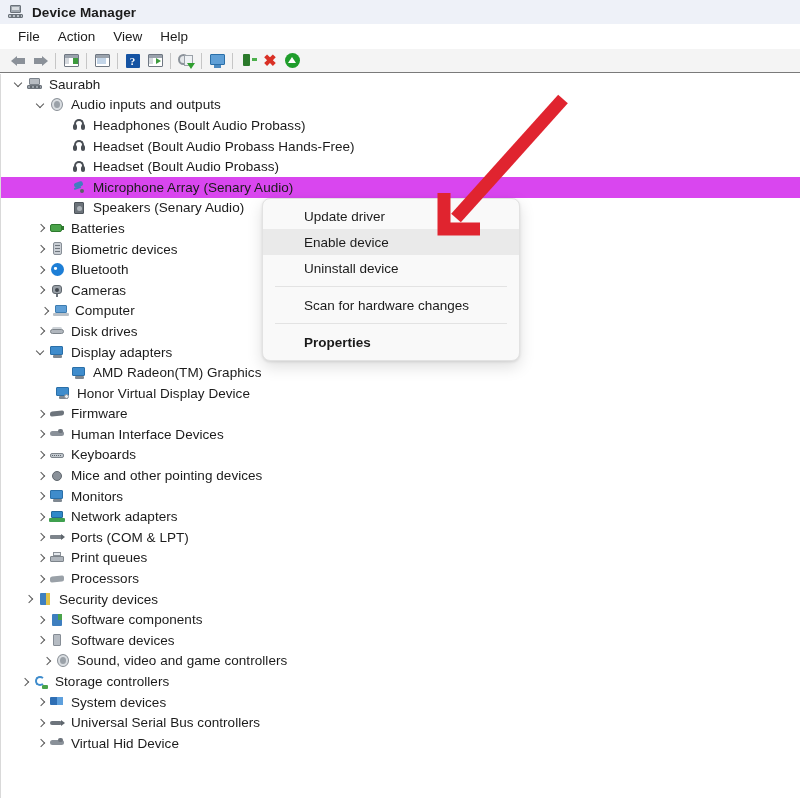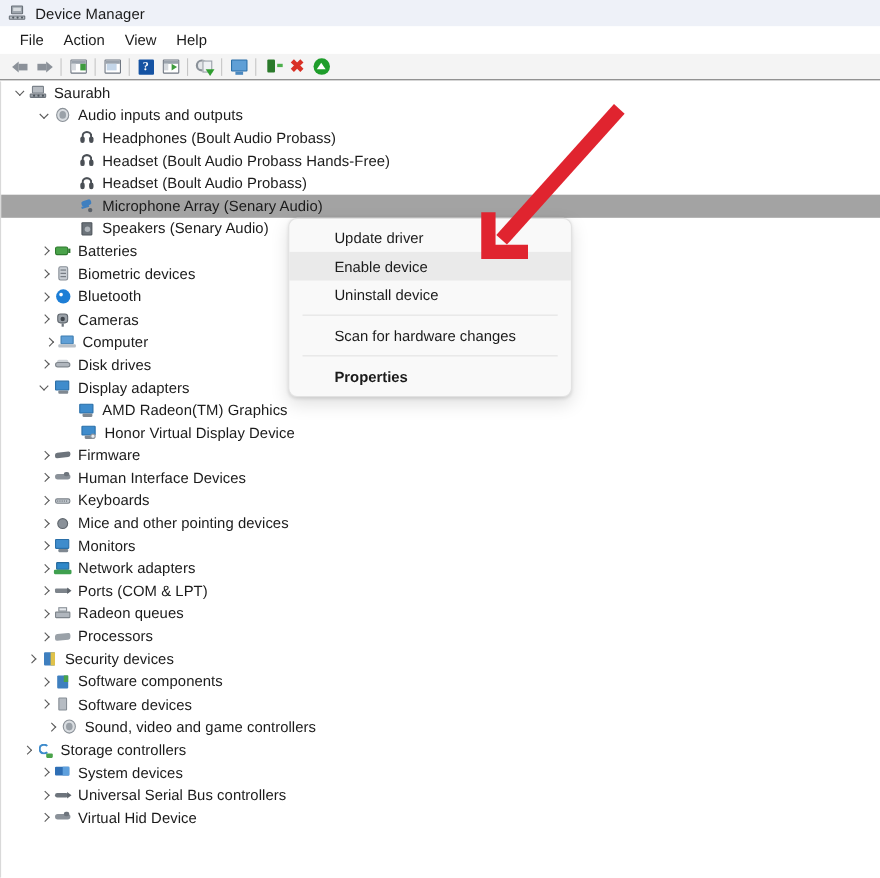--- a/index.html
+++ b/index.html
@@ -57,20 +57,21 @@
     background: #555c63;
     border-radius: 50%;
   }
   .title-icon .d1 { left: 3px; }
   .title-icon .d2 { left: 7px; }
   .title-icon .d3 { left: 11px; }
   .title-text {
     font-size: 13.5px;
     color: #1b1b1b;
     letter-spacing: 0.1px;
+    font-weight: bold;
   }
 
   
   .menubar {
     position: absolute; left: 0; top: 24px;
     width: 800px; height: 25px;
     background: #ffffff;
     display: flex; align-items: center;
     padding-left: 9px;
     box-sizing: border-box;
@@ -247,21 +248,21 @@
     display: flex; align-items: center;
     white-space: nowrap;
     cursor: default;
   }
   .row .label {
     font-size: 13.5px;
     color: #1b1b1b;
     letter-spacing: 0.05px;
   }
   .row.sel {
-    background: #a3a3a3;
+    background: #d946ef;
   }
   .chev {
     width: 16px; height: 16px;
     flex: none;
     position: relative;
   }
   .chev::before {
     content: "";
     position: absolute;
     left: 5px; top: 5px;
@@ -593,21 +594,21 @@
         <div class="row" style="padding-left: 32px;">
           <span class="chev down"></span>
           <span class="ico"><span class="ic-disp"><span class="s"></span><span class="b"></span></span></span>
           <span class="label">Display adapters</span>
         </div>
         <div class="row" style="padding-left: 54px;">
           <span class="chev none"></span>
           <span class="ico"><span class="ic-disp"><span class="s"></span><span class="b"></span></span></span>
           <span class="label">AMD Radeon(TM) Graphics</span>
         </div>
-        <div class="row" style="padding-left: 56px; align-items: center;">
+        <div class="row" style="padding-left: 38px; align-items: center;">
           <span class="chev none"></span>
           <span class="ico"><span class="ic-disp"><span class="s"></span><span class="b"></span><span class="dot"></span></span></span>
           <span class="label">Honor Virtual Display Device</span>
         </div>
         <div class="row" style="padding-left: 32px;">
           <span class="chev "></span>
           <span class="ico"><span class="ic-fw"><span class="b"></span></span></span>
           <span class="label">Firmware</span>
         </div>
         <div class="row" style="padding-left: 32px;">
@@ -636,21 +637,21 @@
           <span class="label">Network adapters</span>
         </div>
         <div class="row" style="padding-left: 32px;">
           <span class="chev "></span>
           <span class="ico"><span class="ic-port"><span class="b"></span><span class="t"></span></span></span>
           <span class="label">Ports (COM &amp; LPT)</span>
         </div>
         <div class="row" style="padding-left: 32px;">
           <span class="chev "></span>
           <span class="ico"><span class="ic-prn"><span class="p"></span><span class="b"></span></span></span>
-          <span class="label">Radeon queues</span>
+          <span class="label">Print queues</span>
         </div>
         <div class="row" style="padding-left: 32px;">
           <span class="chev "></span>
           <span class="ico"><span class="ic-cpu"><span class="b"></span></span></span>
           <span class="label">Processors</span>
         </div>
         <div class="row" style="padding-left: 20px;">
           <span class="chev "></span>
           <span class="ico"><span class="ic-sec"><span class="b"></span><span class="y"></span></span></span>
           <span class="label">Security devices</span>

